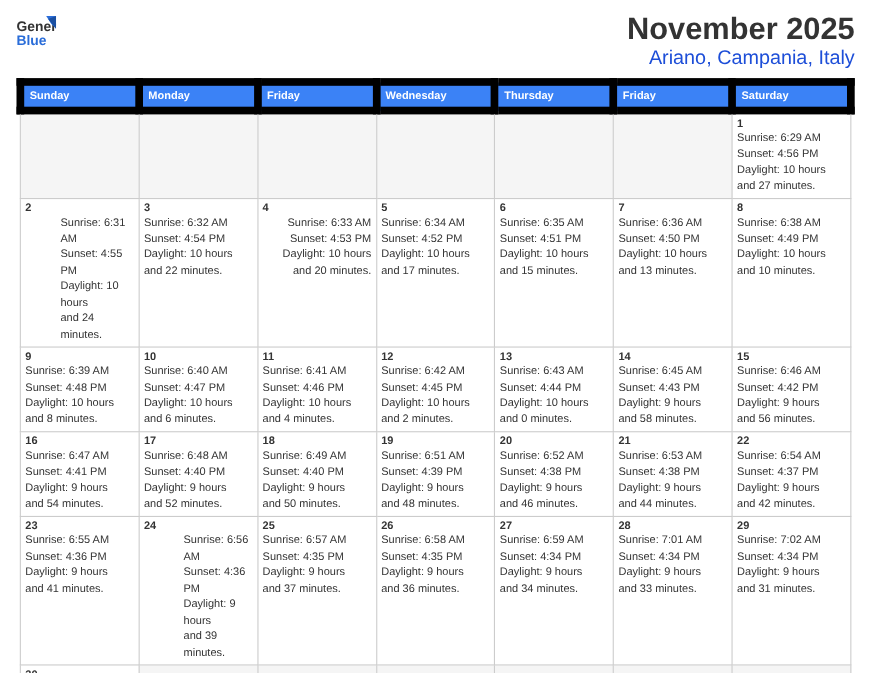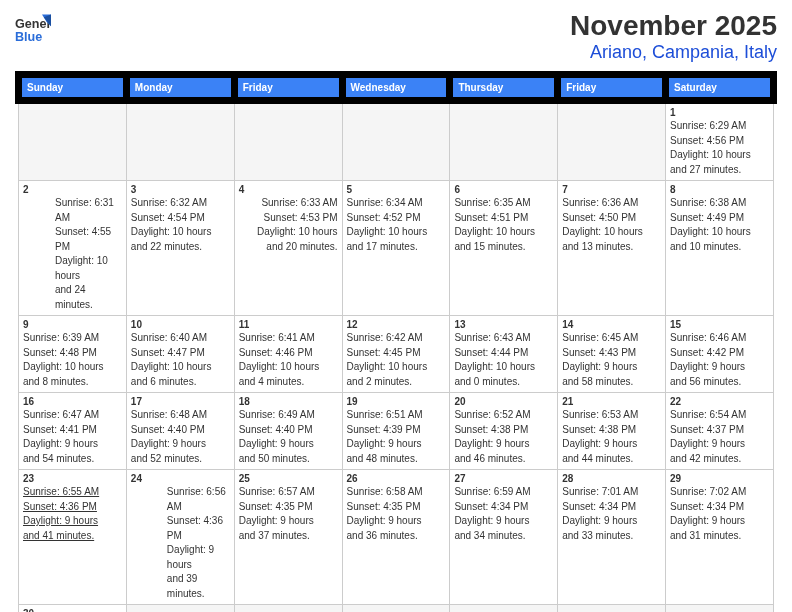--- a/index.html
+++ b/index.html
@@ -282,21 +282,21 @@
             <span class="day-num">22</span>
             <div class="day-info" style="white-space: pre-line;">Sunrise: 6:54 AM
 Sunset: 4:37 PM
 Daylight: 9 hours
 and 42 minutes.</div>
           </td>
         </tr>
         <tr>
           <td>
             <span class="day-num">23</span>
-            <div class="day-info" style="white-space: pre-line; text-decoration: underline;">Sunrise: 6:55 AM
+            <div class="day-info" style="white-space: pre-line;">Sunrise: 6:55 AM
 Sunset: 4:36 PM
 Daylight: 9 hours
 and 41 minutes.</div>
           </td>
           <td>
             <span class="day-num">24</span>
             <div class="day-info" style="white-space: pre-line; margin-left: 36px;">Sunrise: 6:56 AM
 Sunset: 4:36 PM
 Daylight: 9 hours
 and 39 minutes.</div>

